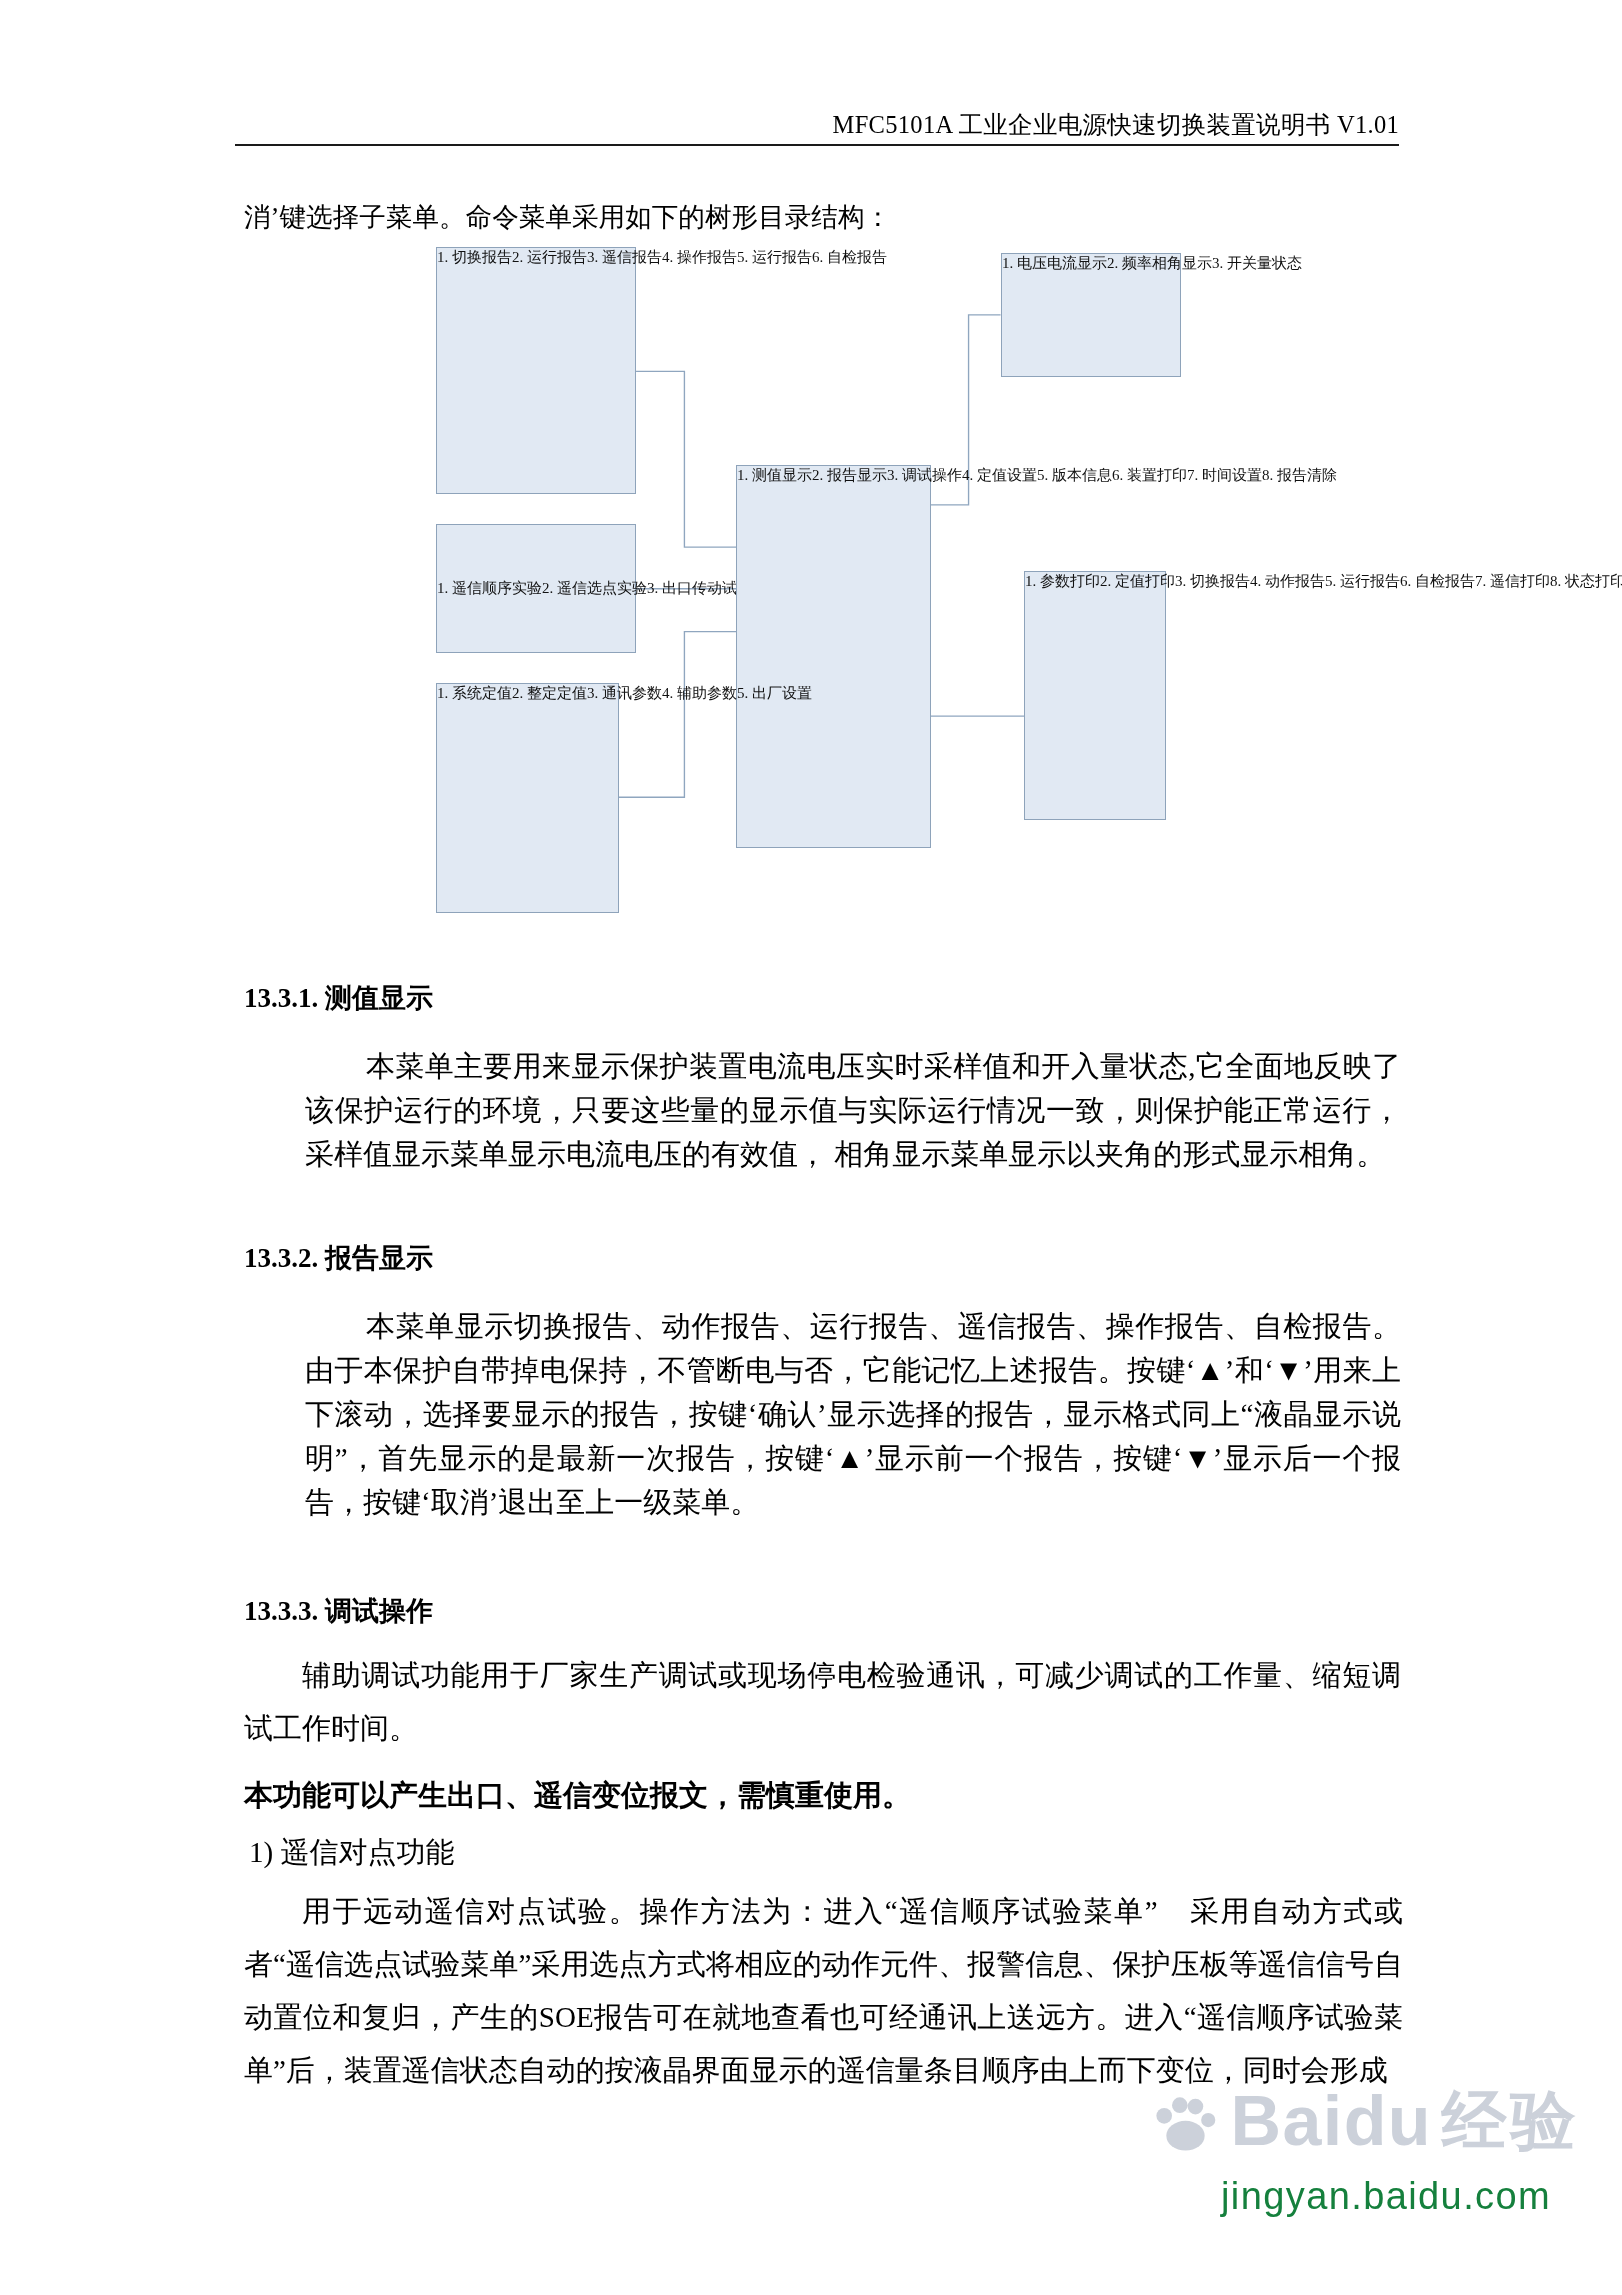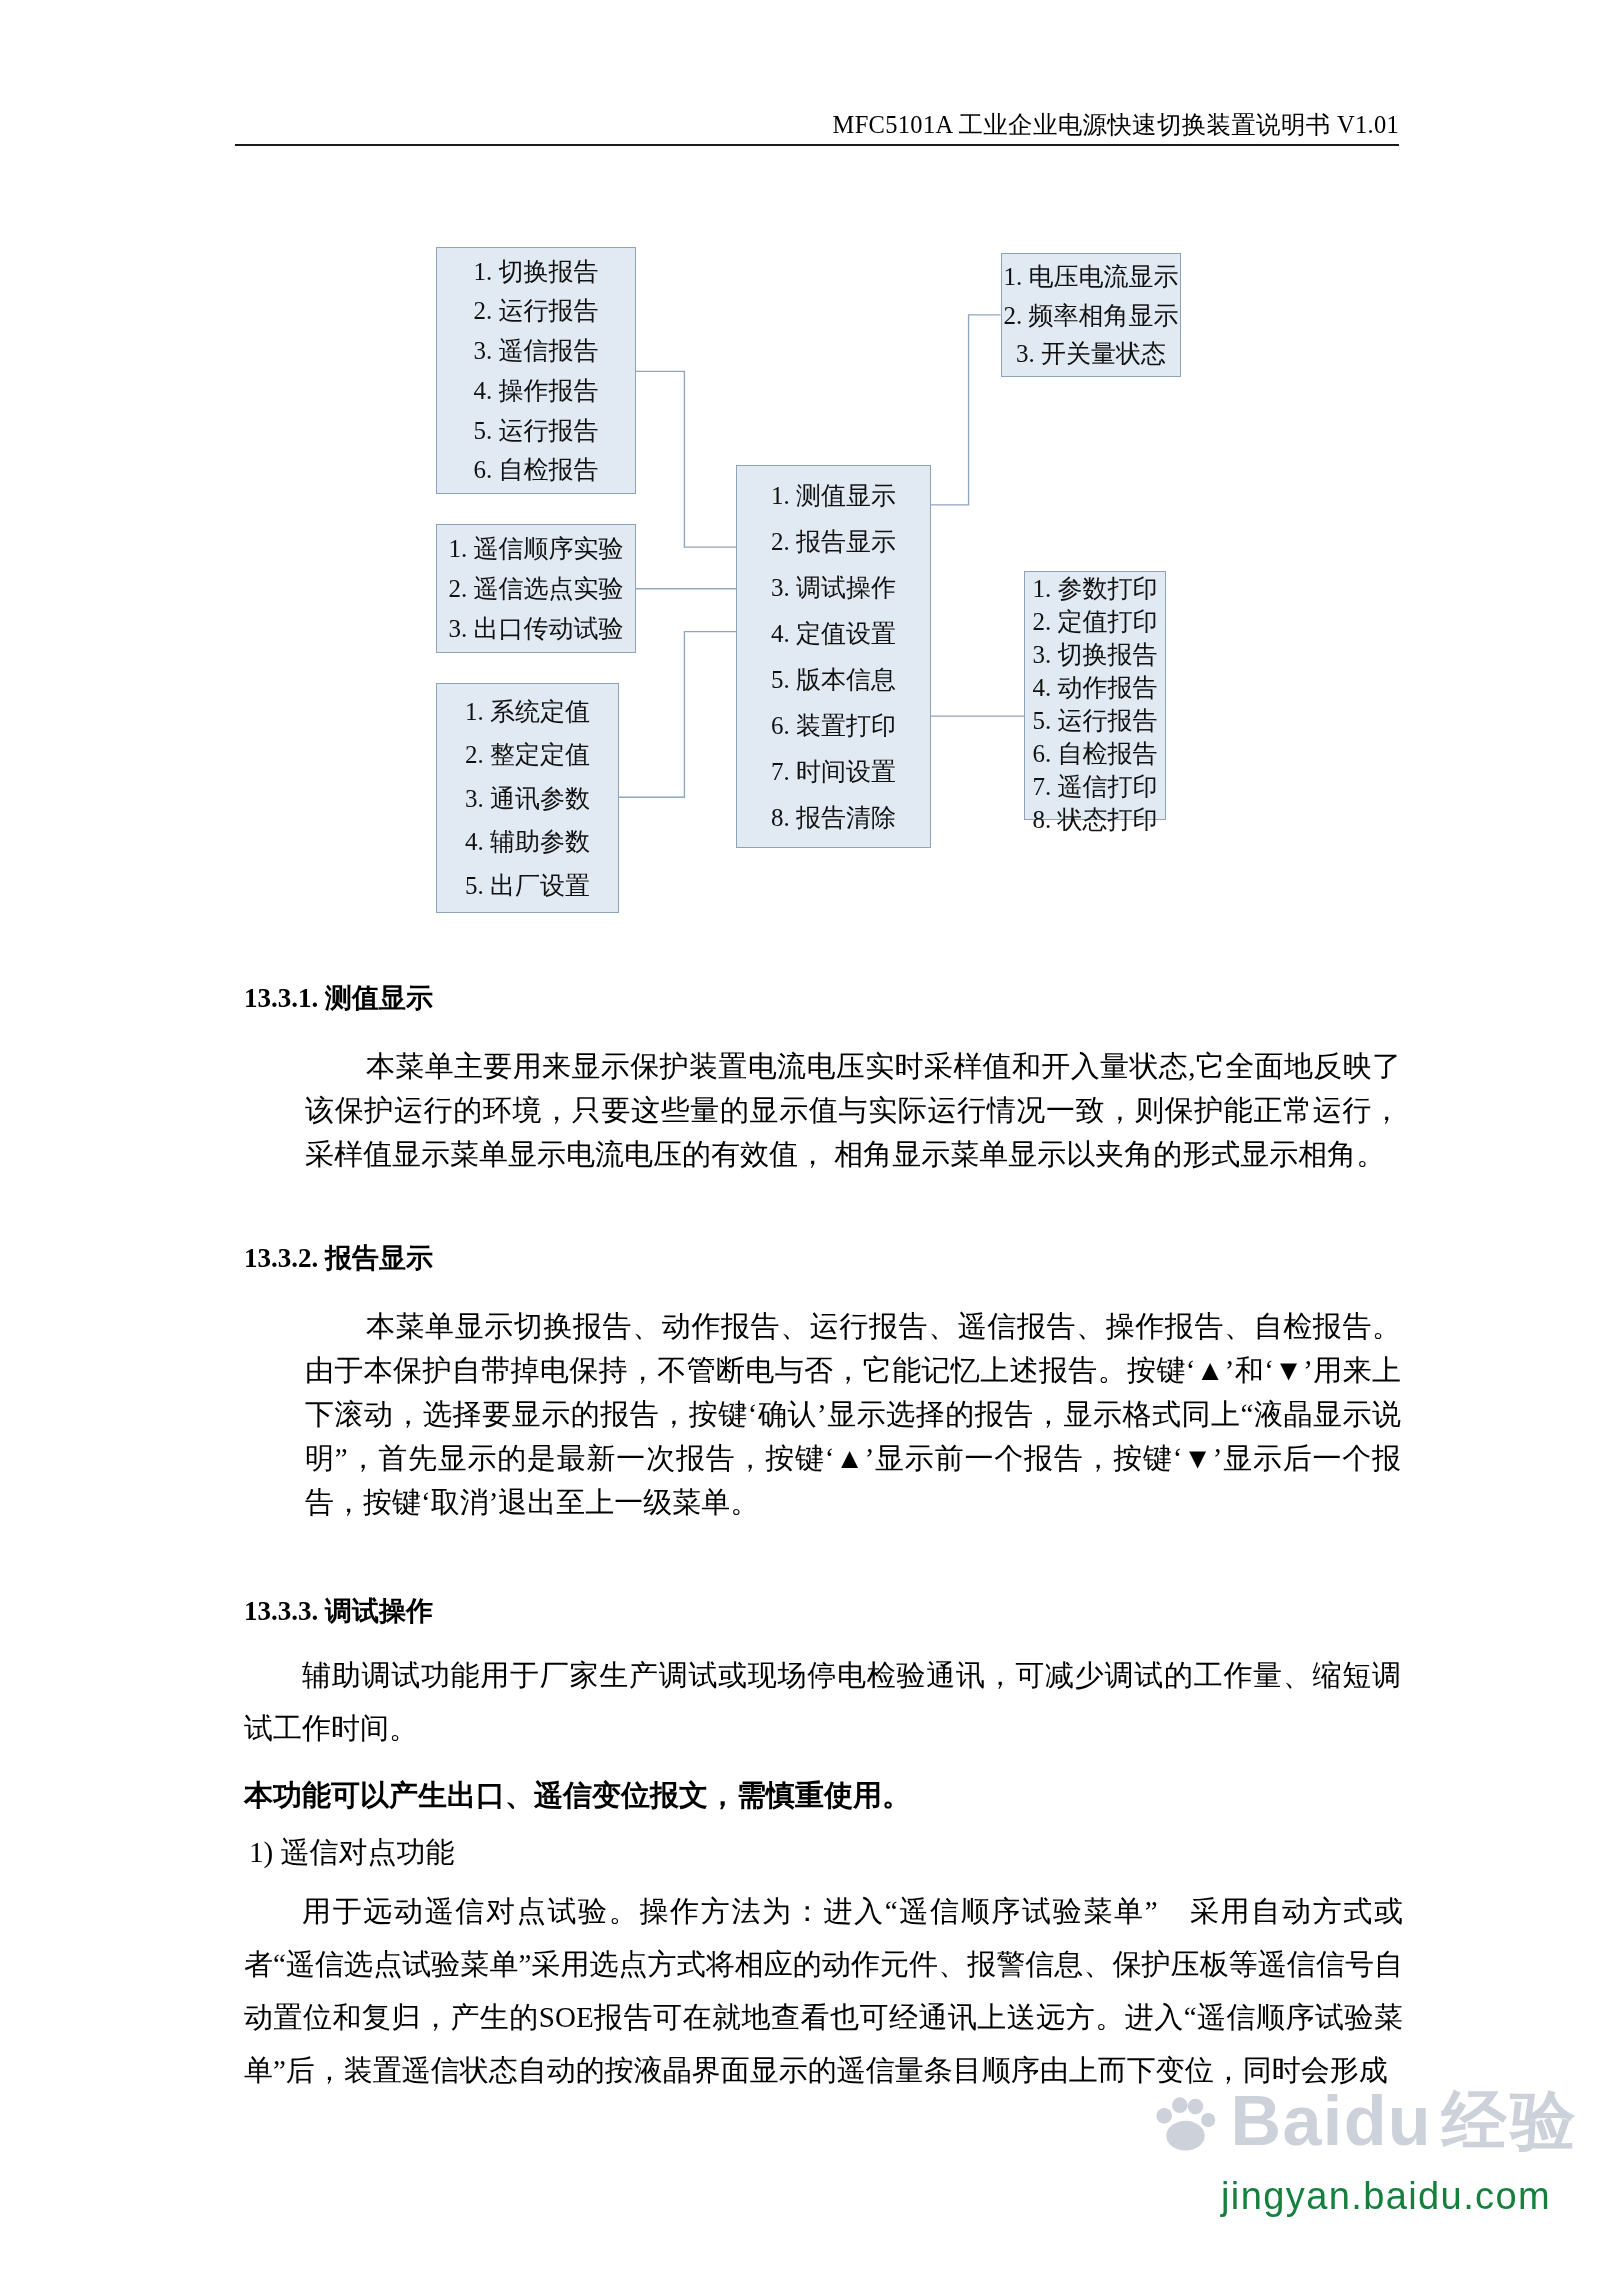--- a/index.html
+++ b/index.html
@@ -48,24 +48,24 @@
     width: 1623px;
     height: 2295px;
     pointer-events: none;
   }
   .menu-box {
     position: absolute;
     background: #e1e9f3;
     border: 1.4px solid #8ea3ba;
     box-sizing: border-box;
     display: flex;
-    flex-direction: column;
+    flex-direction: row;
     justify-content: space-evenly;
     text-align: center;
-    font-size: 25px;
+    font-size: 15px;
     color: #111111;
   }
   #box-report  { left: 436px;  top: 247px;  width: 200px; height: 247px; }
   #box-display { left: 1001px; top: 253px;  width: 180px; height: 124px; }
   #box-test    { left: 436px;  top: 524px;  width: 200px; height: 129px; align-items: center; }
   #box-main    { left: 736px; top: 465px;  width: 195px; height: 383px; }
   #box-setting { left: 436px;  top: 683px; width: 183px; height: 230px; }
   #box-print   { left: 1024px; top: 571px;  width: 142px; height: 249px; }
   .menu-item { white-space: nowrap; }
 
@@ -147,20 +147,21 @@
   }
 </style>
 </head>
 <body>
 
 <div class="page">
 
   <div class="header-title">MFC5101A 工业企业电源快速切换装置说明书 V1.01</div>
   <div class="header-rule"></div>
 
+  <div class="intro">消’键选择子菜单。命令菜单采用如下的树形目录结构：</div>
 
   <svg class="connectors" viewBox="0 0 2381 3368" xmlns="http://www.w3.org/2000/svg">
     <polyline points="933,545 1004,545 1004,803 1080,803" fill="none" stroke="#8fa6bf" stroke-width="2"></polyline>
     <polyline points="1365,741 1421,741 1421,462 1468,462" fill="none" stroke="#8fa6bf" stroke-width="2"></polyline>
     <polyline points="933,864 1080,864" fill="none" stroke="#8fa6bf" stroke-width="2"></polyline>
     <polyline points="907,1170 1004,1170 1004,927 1080,927" fill="none" stroke="#8fa6bf" stroke-width="2"></polyline>
     <polyline points="1365,1051 1503,1051" fill="none" stroke="#8fa6bf" stroke-width="2"></polyline>
   </svg>
 
   <div class="menu-box" id="box-report">

